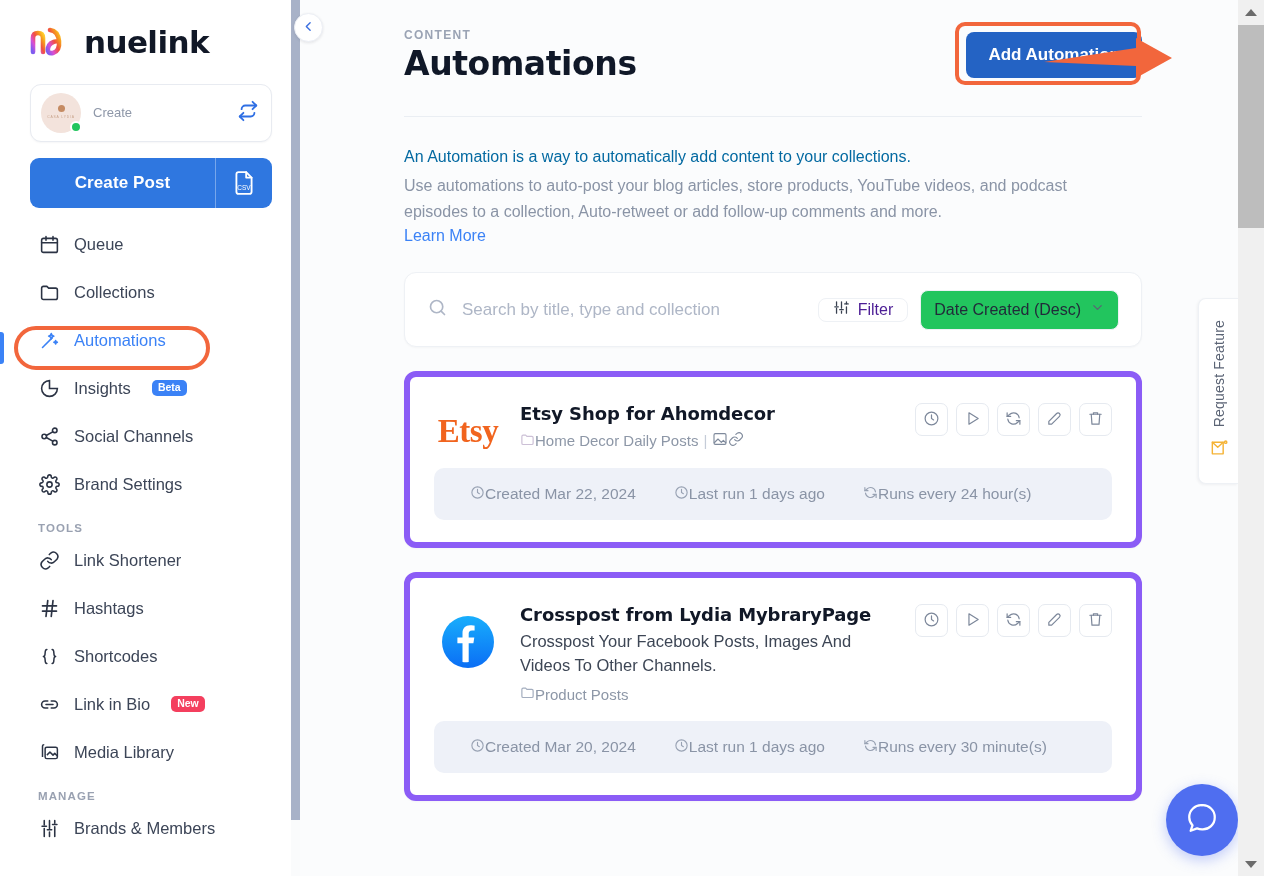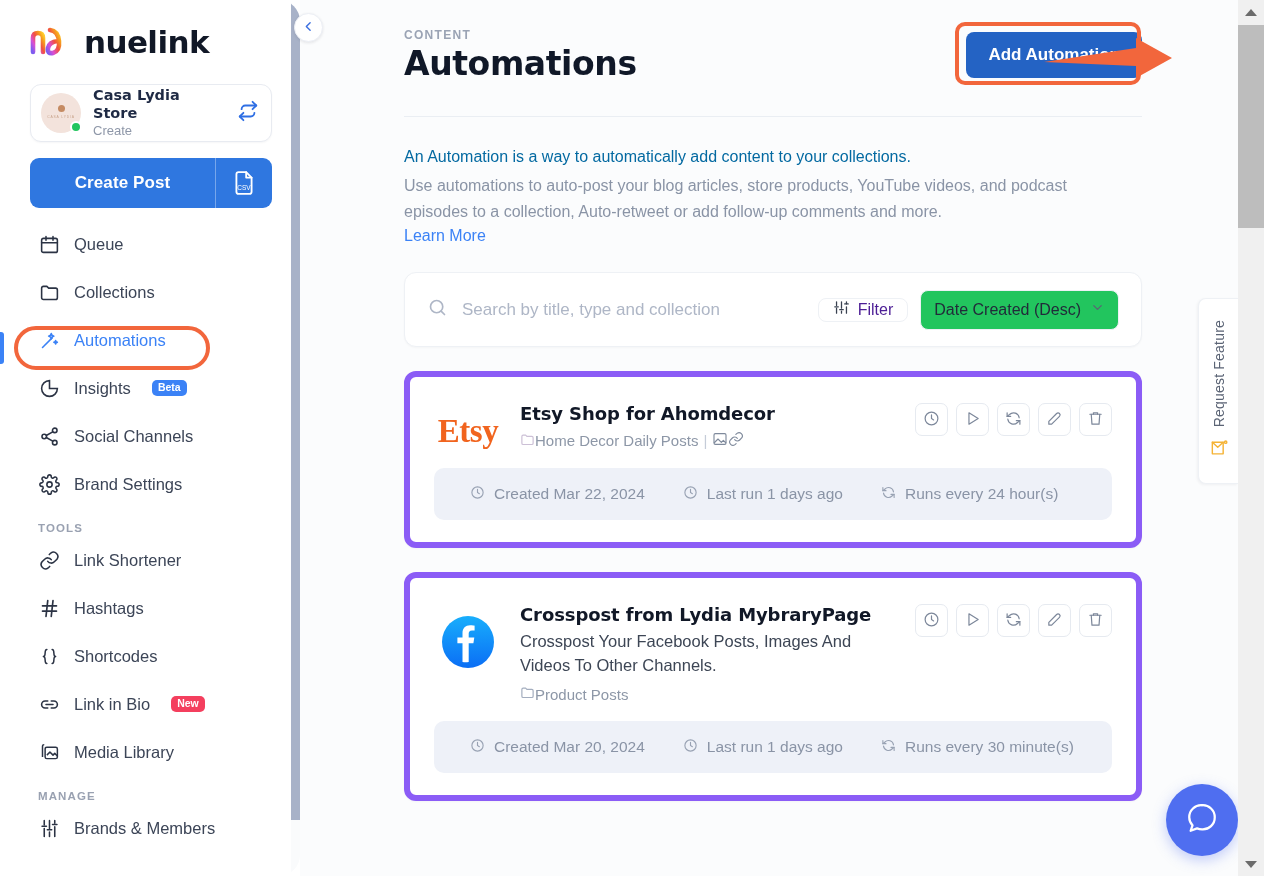--- a/index.html
+++ b/index.html
@@ -11,21 +11,20 @@
   }
   .app { position: relative; width: 1264px; height: 876px; display: flex; }
 
   
   .sidebar {
     width: 300px; height: 876px;
     background: #ffffff;
     position: relative;
     flex: 0 0 300px;
     overflow: hidden;
-    border-radius: 21px;
   }
   .logo-row { display: flex; align-items: center; gap: 10px; padding: 22px 0 0 28px; }
   .logo-mark { width: 46px; height: 40px; }
   .logo-word { font-size: 31px; font-weight: 700; color: #111827; letter-spacing: -0.6px; font-family: "DejaVu Sans", sans-serif; }
 
   .brand-card {
     margin: 22px 28px 0 30px;
     border: 1px solid #e8ebf1; border-radius: 11px;
     background: #fff;
     display: flex; align-items: center; gap: 12px;
@@ -201,21 +200,21 @@
   .act-btn {
     width: 33px; height: 33px; border: 1px solid #e6eaf0; border-radius: 7px;
     background: #fff; display: flex; align-items: center; justify-content: center;
     color: #7c879a; cursor: pointer;
   }
   .card-foot {
     margin-top: 18px; background: #eef1f8; border-radius: 10px;
     height: 52px; display: flex; align-items: center; gap: 38px;
     padding: 0 36px; font-size: 15.5px; color: #8a94a6;
   }
-  .foot-item { display: flex; align-items: center; gap: 9px; }
+  .foot-item { display: flex; align-items: center; }
 
   
   .req-tab {
     position: absolute; right: 26px; top: 298px;
     width: 40px; height: 186px;
     background: #fff; border: 1px solid #eef1f5; border-right: none;
     border-radius: 8px 0 0 8px;
     box-shadow: -1px 1px 3px rgba(16,24,40,.05);
     display: flex; flex-direction: column; align-items: center; justify-content: center;
     gap: 10px; cursor: pointer; z-index: 15;
@@ -274,21 +273,20 @@
 
     <div class="brand-card">
       <span class="avatar-wrap">
         <span class="avatar">
           <span class="av-dot"></span>
           <span class="av-txt">CASA LYDIA</span>
         </span>
         <span class="online-dot"></span>
       </span>
       <span class="brand-meta">
-        <div class="brand-name">Casa Lydia Store</div>
         <div class="brand-role">Create</div>
       </span>
       <span class="switch-icon">
         <svg width="22" height="22" viewBox="0 0 24 24" fill="none" stroke="currentColor" stroke-width="2" stroke-linecap="round" stroke-linejoin="round">
           <polyline points="17 2 21 6 17 10"></polyline>
             <path d="M21 6H9a4 4 0 0 0-4 4"></path>
           <polyline points="7 22 3 18 7 14"></polyline>
             <path d="M3 18h12a4 4 0 0 0 4-4"></path>
         </svg>
       </span>

